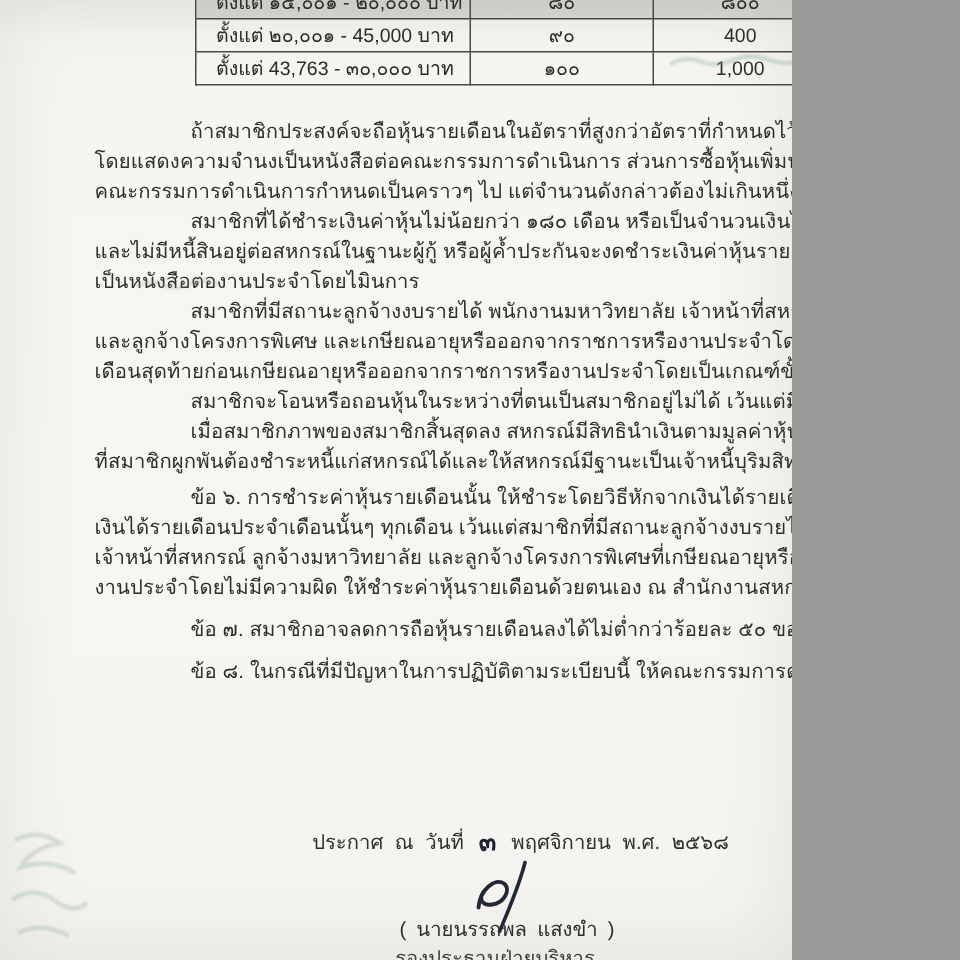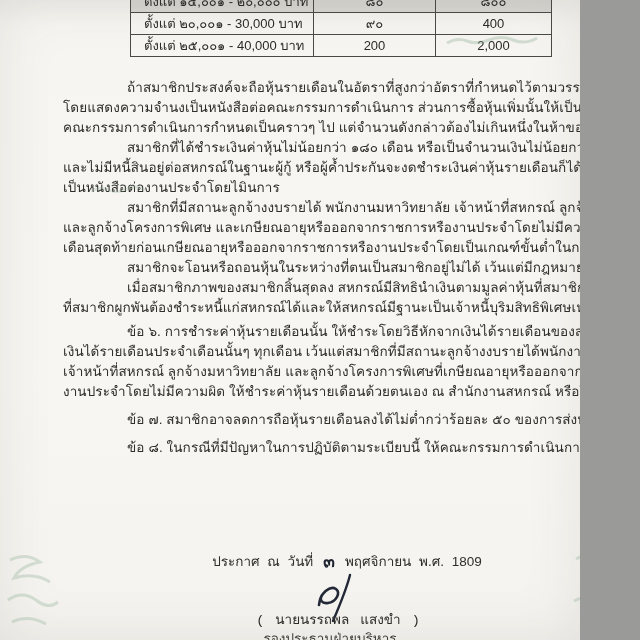--- a/index.html
+++ b/index.html
@@ -3,21 +3,21 @@
 <meta charset="utf-8">
 <style>
   * { margin: 0; padding: 0; box-sizing: border-box; }
   html, body { width: 640px; height: 640px; }
   body {
     font-family: "Liberation Sans", sans-serif;
     background: #9a9a98;
   }
   .page {
     position: relative;
-    width: 580px;
+    width: 528px;
     height: 640px;
     overflow: hidden;
     background: linear-gradient(180deg, #efeeea 0%, #f6f5f1 4%, #f7f6f2 60%, #f4f3ef 100%);
     box-shadow: inset 0 0 55px rgba(70,68,60,0.10);
     color: #33312d;
   }
   
   .rate-table {
     position: absolute;
     left: 130px;
@@ -87,21 +87,20 @@
   .signer-name {
     position: absolute;
     left: 0;
     top: 608px;
     width: 640px;
     padding-left: 36px;
     text-align: center;
     font-size: 13.5px;
     color: #2f2e2a;
     word-spacing: 3px;
-    font-family: Liberation Mono, monospace;
   }
   .signer-title {
     position: absolute;
     left: 0;
     top: 629px;
     width: 640px;
     padding-left: 20px;
     text-align: center;
     font-size: 13.5px;
     line-height: 20px;
@@ -121,28 +120,28 @@
         <col class="c2">
         <col class="c3">
       </colgroup>
     <tbody>
         <tr class="cut-row">
       <td class="range-cell">ตั้งแต่  ๑๕,๐๐๑ - ๒๐,๐๐๐ บาท</td>
       <td>๘๐</td>
       <td>๘๐๐</td>
     </tr>
     <tr>
-      <td class="range-cell">ตั้งแต่  ๒๐,๐๐๑ - 30,000 บาท</td>
+      <td class="range-cell">ตั้งแต่  ๒๐,๐๐๑ - 45,000 บาท</td>
       <td>๙๐</td>
       <td>400</td>
     </tr>
     <tr>
-      <td class="range-cell">ตั้งแต่  ๒๕,๐๐๑ - 40,000 บาท</td>
-      <td>200</td>
-      <td>2,000</td>
+      <td class="range-cell">ตั้งแต่  43,763 - ๓๐,๐๐๐ บาท</td>
+      <td>๑๐๐</td>
+      <td>1,000</td>
     </tr>
   </tbody>
     </table>
 
   <div class="body-text">
     <div class="para">
       <div class="line indent">ถ้าสมาชิกประสงค์จะถือหุ้นรายเดือนในอัตราที่สูงกว่าอัตราที่กำหนดไว้ตามวรรคหนึ่งย่อมทำได้</div>
       <div class="line">โดยแสดงความจำนงเป็นหนังสือต่อคณะกรรมการดำเนินการ ส่วนการซื้อหุ้นเพิ่มนั้นให้เป็นไปตามประกาศที่</div>
       <div class="line">คณะกรรมการดำเนินการกำหนดเป็นคราวๆ ไป แต่จำนวนดังกล่าวต้องไม่เกินหนึ่งในห้าของหุ้นที่ชำระแล้วทั้งหมด</div>
     </div>
@@ -171,21 +170,21 @@
     </div>
     <div class="para gap-md">
       <div class="line indent">ข้อ ๗. สมาชิกอาจลดการถือหุ้นรายเดือนลงได้ไม่ต่ำกว่าร้อยละ ๕๐ ของการส่งหุ้นรายเดือนที่ส่งอยู่</div>
     </div>
     <div class="para gap-md">
       <div class="line indent">ข้อ ๘. ในกรณีที่มีปัญหาในการปฏิบัติตามระเบียบนี้ ให้คณะกรรมการดำเนินการเป็นผู้วินิจฉัยชี้ขาด</div>
     </div>
   </div>
 
   <div class="promulgation">
-    <span>ประกาศ  ณ  วันที่</span><span class="hand-day">๓</span><span>พฤศจิกายน  พ.ศ. 1809</span>
+    <span>ประกาศ  ณ  วันที่</span><span class="hand-day">๓</span><span>พฤศจิกายน  พ.ศ. ๒๕๖๘</span>
   </div>
 
   <svg class="signature-mark" viewBox="0 0 72 52">
     <path d="M16,34 C17,22 27,14 33,18 C38,22 33,31 25,32 C19,33 16,29 19,24" fill="none" stroke="#222836" stroke-width="2.6" stroke-linecap="round"></path>
     <path d="M47,4 C44,16 36,36 30,50" fill="none" stroke="#222836" stroke-width="2.4" stroke-linecap="round"></path>
   </svg>
 
   <div class="signer-name">( นายนรรถพล  แสงขำ )</div>
   <div class="signer-title">รองประธานฝ่ายบริหาร</div>
 

